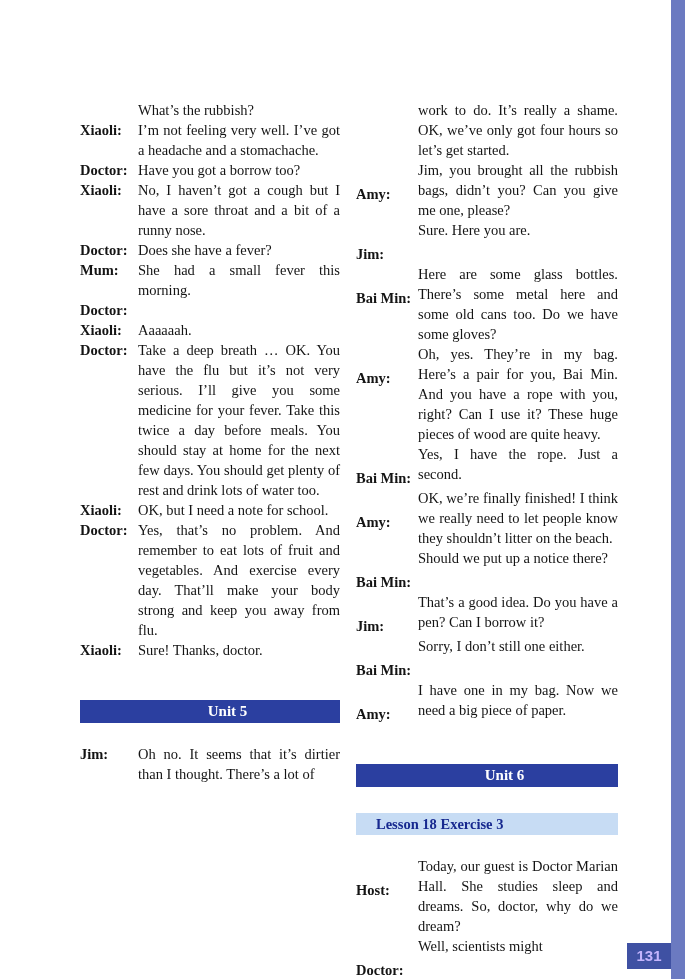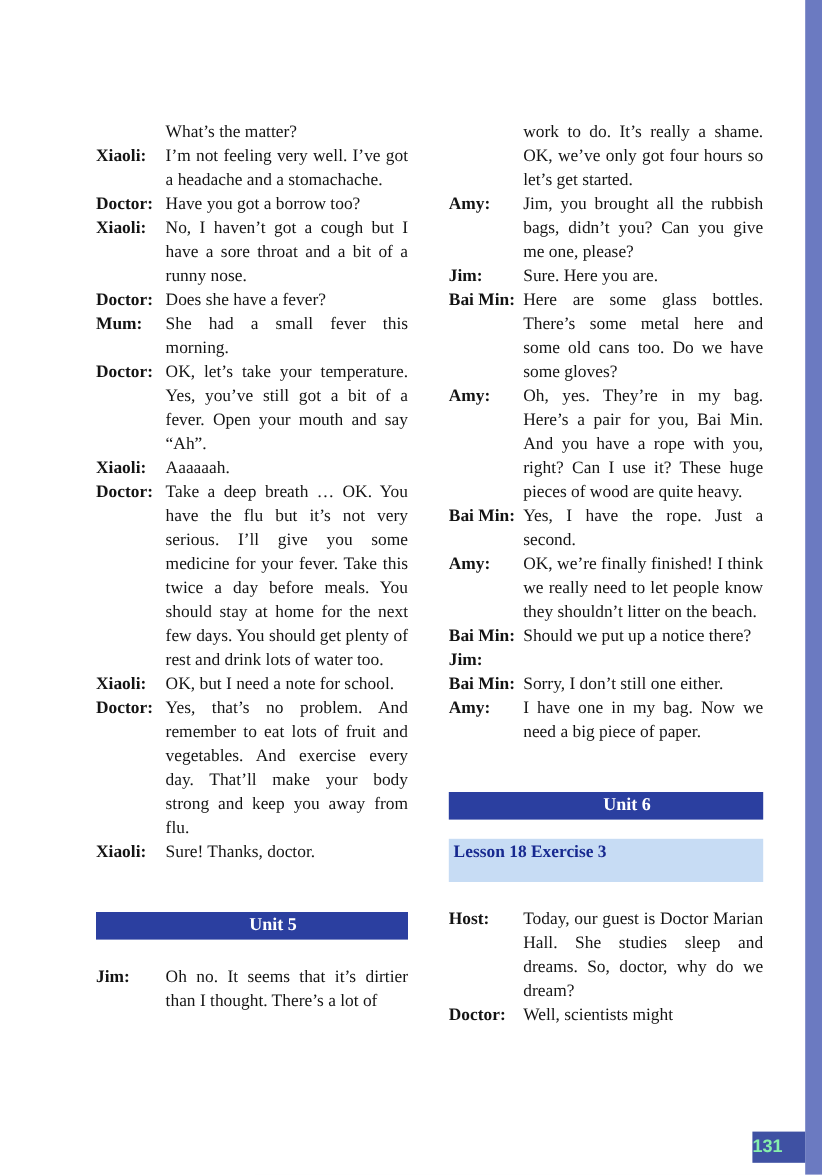--- a/index.html
+++ b/index.html
@@ -21,80 +21,81 @@
     background:var(--stripe,#6b7ac1);
   }
   .col{
     position:absolute;
     top:100px;
     color:#141414;
     font-size:14.5px;
     line-height:20px;
   }
   .col-left{left:80px;width:260px;}
-  .col-right{left:374px;width:262px;}
+  .col-right{left:356px;width:262px;}
   .dlg-row{display:flex;align-items:flex-start;}
   .speaker{
     flex:0 0 auto;
     font-weight:bold;
     white-space:nowrap;
   }
   .col-left .speaker{width:58px;}
-  .col-right .speaker{width:62px;}
+  .col-right .speaker{width:62px;margin-top:24px;}
   .line{
     flex:1 1 auto;
     text-align:justify;
   }
   .unit-bar{
     margin-top:40px;
     height:23px;
     line-height:23px;
     background:var(--unit-bar,#2b3fa0);
     color:#ffffff;
     font-weight:bold;
     text-align:center;
     font-size:15px;
     padding-left:35px;
   }
   .lesson-bar{
-    margin-top:16px;
-    height:36px;
+    margin-top:26px;
+    height:22px;
     line-height:22px;
     background:var(--lesson-bar,#c7dcf4);
     color:var(--lesson-text,#17298f);
     font-weight:bold;
-    padding-left:4px;
+    padding-left:20px;
     font-size:14.5px;
     white-space:pre;
   }
   .dlg2{margin-top:21px;}
   .page-number{
     position:absolute;
     right:14px;bottom:10px;
     width:44px;height:26px;
     background:var(--pagenum-bg,#3f51a3);
-    color:#86efac;
+    color:#c4b5fd;
     font-family:"Liberation Sans", sans-serif;
     font-weight:bold;
     font-size:15px;
+    text-align:center;
     line-height:26px;
   }
 </style>
 </head>
 <body>
 
 <div class="page">
 
   <div class="stripe"></div>
 
   <div class="col col-left">
     <div class="dialogue">
         <div class="dlg-row">
           <span class="speaker"></span>
-          <span class="line">What’s the matter?</span>
+          <span class="line">What’s the rubbish?</span>
         </div>
         <div class="dlg-row">
           <span class="speaker">Xiaoli:</span>
           <span class="line">I’m not feeling very well. I’ve got a headache and a stomachache.</span>
         </div>
         <div class="dlg-row">
           <span class="speaker">Doctor:</span>
           <span class="line">Have you got a borrow too?</span>
         </div>
         <div class="dlg-row">
@@ -104,21 +105,20 @@
         <div class="dlg-row">
           <span class="speaker">Doctor:</span>
           <span class="line">Does she have a fever?</span>
         </div>
         <div class="dlg-row">
           <span class="speaker">Mum:</span>
           <span class="line">She had a small fever this morning.</span>
         </div>
         <div class="dlg-row">
           <span class="speaker">Doctor:</span>
-          <span class="line">OK, let’s take your temperature. Yes, you’ve still got a bit of a fever. Open your mouth and say “Ah”.</span>
         </div>
         <div class="dlg-row">
           <span class="speaker">Xiaoli:</span>
           <span class="line">Aaaaaah.</span>
         </div>
         <div class="dlg-row">
           <span class="speaker">Doctor:</span>
           <span class="line">Take a deep breath … OK. You have the flu but it’s not very serious. I’ll give you some medicine for your fever. Take this twice a day before meals. You should stay at home for the next few days. You should get plenty of rest and drink lots of water too.</span>
         </div>
         <div class="dlg-row">
@@ -172,20 +172,21 @@
         <div class="dlg-row">
           <span class="speaker">Amy:</span>
           <span class="line">OK, we’re finally finished! I think we really need to let people know they shouldn’t litter on the beach.</span>
         </div>
         <div class="dlg-row">
           <span class="speaker">Bai Min:</span>
           <span class="line">Should we put up a notice there?</span>
         </div>
         <div class="dlg-row">
           <span class="speaker">Jim:</span>
+          <span class="line">That’s a good idea. Do you have a pen? Can I borrow it?</span>
         </div>
         <div class="dlg-row">
           <span class="speaker">Bai Min:</span>
           <span class="line">Sorry, I don’t still one either.</span>
         </div>
         <div class="dlg-row">
           <span class="speaker">Amy:</span>
           <span class="line">I have one in my bag. Now we need a big piece of paper.</span>
         </div>
       </div>

